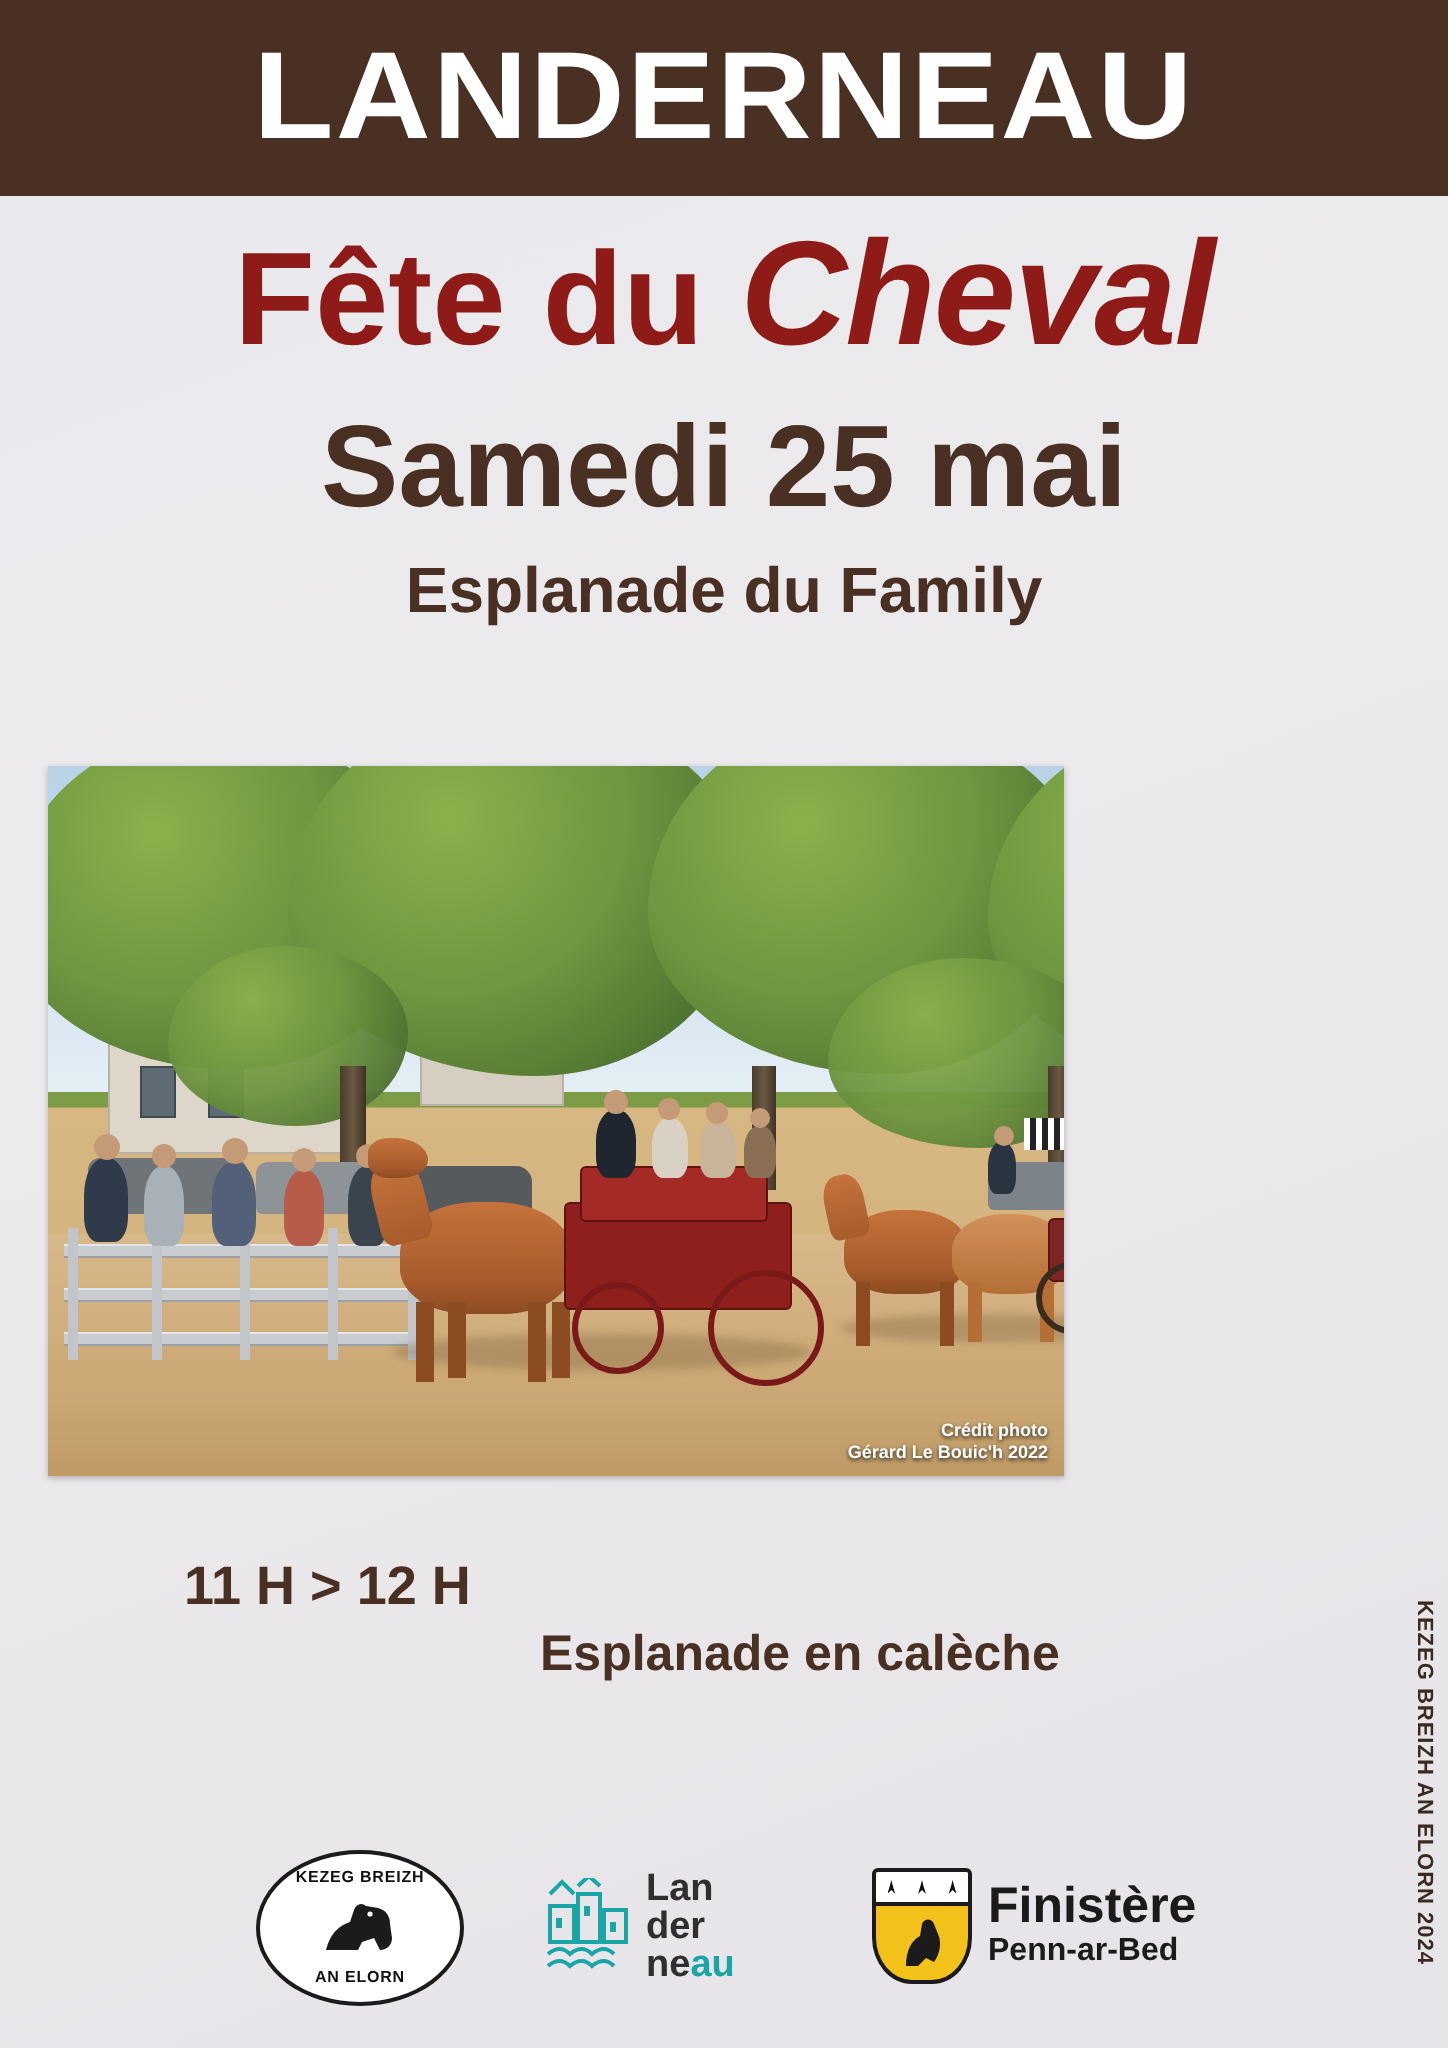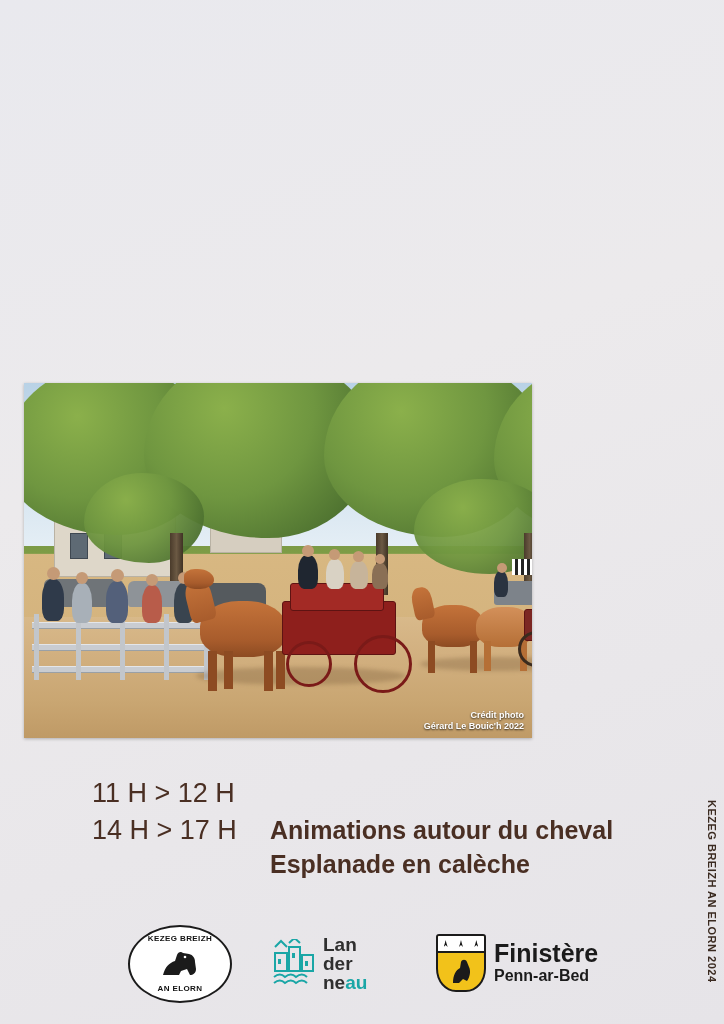--- a/index.html
+++ b/index.html
@@ -245,21 +245,21 @@
     width: 560px;
   }
   .sched-row {
     display: flex;
     align-items: baseline;
     margin-bottom: 6px;
   }
   .sched-time {
     width: 178px;
     font-size: 27px;
-    font-weight: normal;
+    font-weight: bold;
     color: #4a2f23;
     white-space: nowrap;
   }
   .sched-label {
     font-size: 25px;
     font-weight: bold;
     color: #4a2f23;
   }
   .sched-row.indent {
     padding-left: 178px;
@@ -403,21 +403,29 @@
     font-weight: bold;
     color: #1b1b1b;
     line-height: 1.2;
   }
 </style>
 </head>
 <body>
 
 <div class="poster">
 
-
+  <div class="header-band">
+    <div class="header-title">LANDERNEAU</div>
+  </div>
+
+  <div class="title-block">
+    <div class="fete-line"><span>Fête du </span><span class="cheval">Cheval</span></div>
+    <div class="date-line">Samedi 25 mai</div>
+    <div class="place-line">Esplanade du Family</div>
+  </div>
 
   <div class="photo-wrap">
     <div class="photo">
       <div class="sky"></div>
       <div class="cloud" style="left:20px;top:14px;width:120px;height:28px;"></div>
       <div class="cloud" style="left:330px;top:8px;width:170px;height:34px;"></div>
       <div class="cloud" style="left:470px;top:30px;width:150px;height:26px;"></div>
 
       <div class="building" style="left:30px;top:92px;width:120px;height:100px;"></div>
       <div class="roof" style="left:24px;top:76px;width:132px;height:20px;"></div>
@@ -526,24 +534,20 @@
       <div class="photo-credit">
         <div>Crédit photo</div>
         <div>Gérard Le Bouic'h 2022</div>
       </div>
     </div>
   </div>
 
   <div class="schedule">
     <div class="sched-row">
       <div class="sched-time">11 H &gt; 12 H</div>
-    </div>
-    <div class="sched-row">
-      <div class="sched-time">14 H &gt; 17 H</div>
-      <div class="sched-label">Animations  autour du cheval</div>
     </div>
     <div class="sched-row indent">
       <div class="sched-label">Esplanade en calèche</div>
     </div>
   </div>
 
   <div class="side-text">KEZEG BREIZH AN ELORN 2024</div>
 
   <div class="logos">
 

